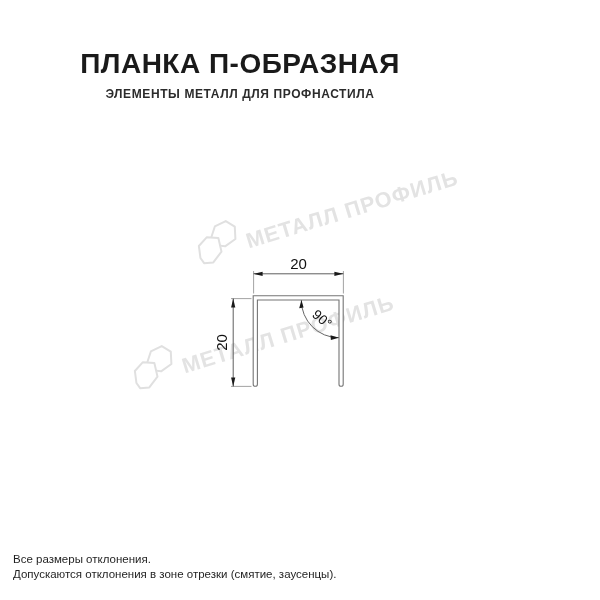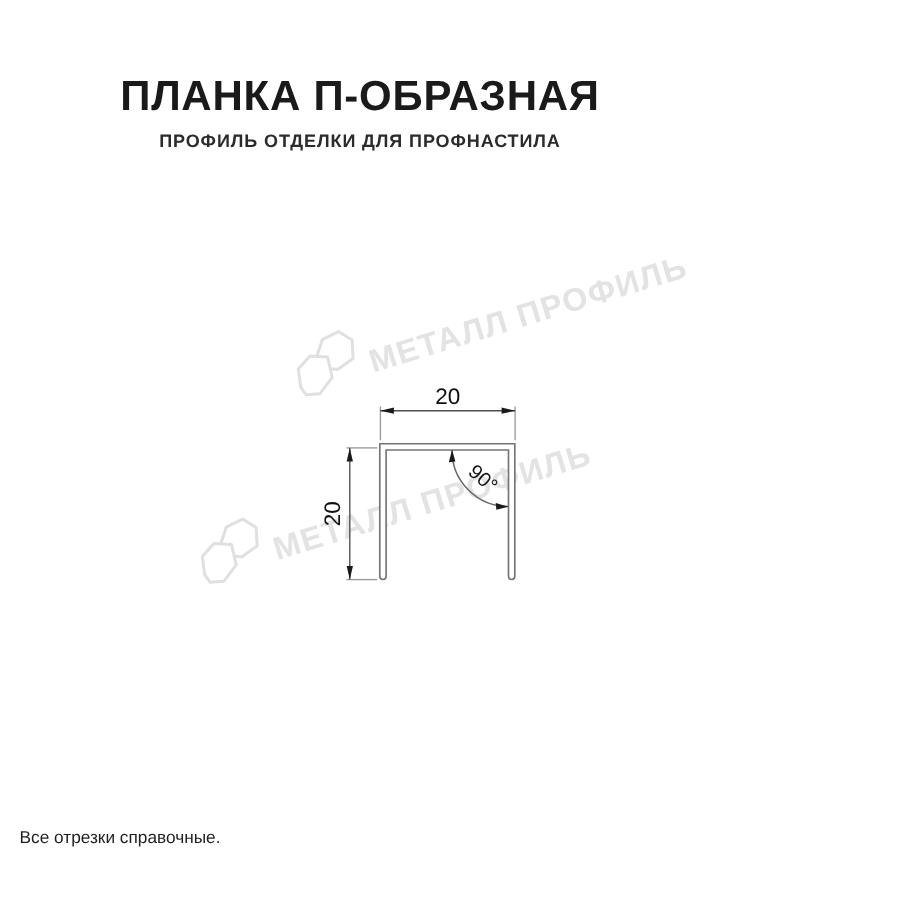--- a/index.html
+++ b/index.html
@@ -31,21 +31,21 @@
     letter-spacing:1px;fill:#e3e3e3;
   }
 </style>
 </head>
 <body>
 
 <div class="header">
   <div class="title">
     <div>ПЛАНКА П-ОБРАЗНАЯ</div>
   </div>
-  <div class="subtitle">ПРОФИЛЬ ОТДЕЛКИ ДЛЯ ПРОФНАСТИЛА</div>
+  <div class="subtitle">ЭЛЕМЕНТЫ МЕТАЛЛ ДЛЯ ПРОФНАСТИЛА</div>
 </div>
 
 <svg class="stage" viewBox="0 0 600 600" xmlns="http://www.w3.org/2000/svg">
 
   <defs>
     <g id="mp-logo">
       <path d="M 19 14 L 26 4 L 38 2 L 45 10 L 42 22 L 30 26 L 21 22 Z" fill="#ffffff" stroke="#e0e0e0" stroke-width="2" stroke-linejoin="round"></path>
       <path d="M 3 30 L 5 18 L 15 12 L 26 16 L 25 30 L 14 38 L 5 36 Z" fill="#ffffff" stroke="#e0e0e0" stroke-width="2" stroke-linejoin="round"></path>
     </g>
   </defs>
@@ -84,14 +84,15 @@
 
   <g>
     <path d="M 301.3 300.2 A 37.5 37.5 0 0 0 338.8 337.7" fill="none" stroke="#666666" stroke-width="1"></path>
     <polygon points="301.4,299.9 299.2,308.2 303.6,307.6" fill="#1a1a1a"></polygon>
     <polygon points="338.9,337.8 330.5,335.3 330.9,339.9" fill="#1a1a1a"></polygon>
     <text class="angle" transform="translate(322,319) rotate(41)" text-anchor="middle" y="4.5">90°</text>
   </g>
 </svg>
 
 <div class="footer">
-  <div>Все отрезки справочные.</div>
+  <div>Все размеры отклонения.</div>
+  <div>Допускаются отклонения в зоне отрезки (смятие, заусенцы).</div>
 </div>
 
 </body></html>

